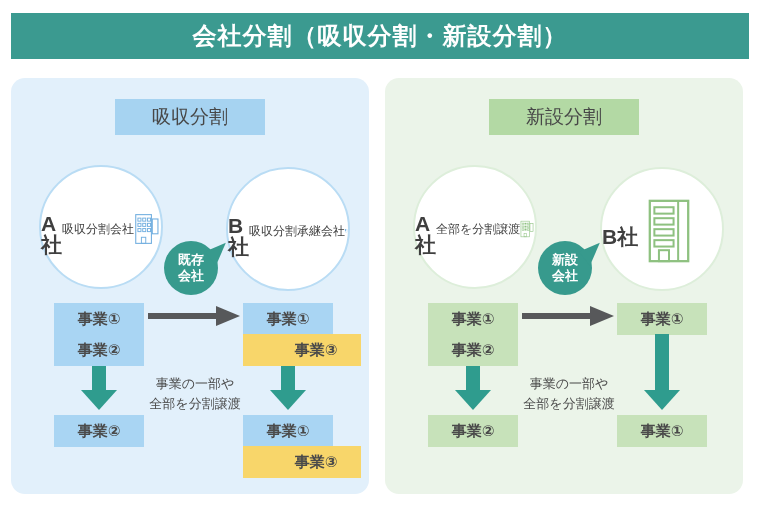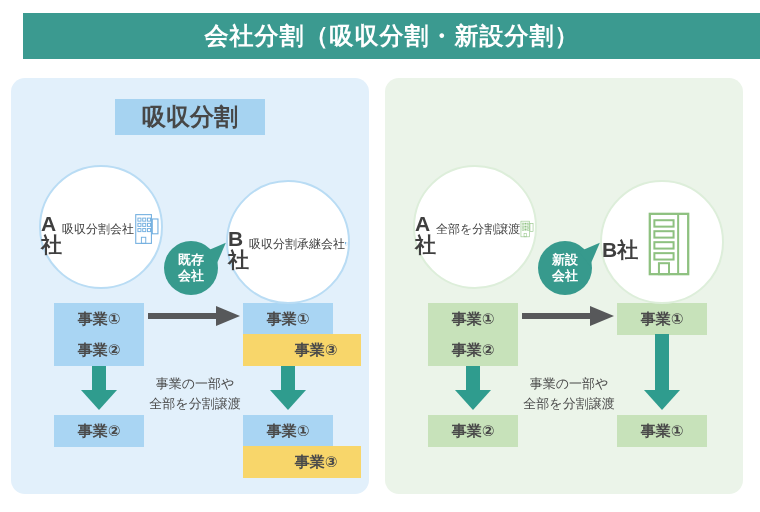--- a/index.html
+++ b/index.html
@@ -1,44 +1,44 @@
 <!DOCTYPE html>
 <html><head>
 <meta charset="utf-8">
 <style>
   html,body{margin:0;padding:0;}
   .canvas{position:relative;width:760px;height:512px;background:#ffffff;overflow:hidden;
           font-family:"Liberation Sans","DejaVu Sans",sans-serif;color:#4a4a4a;}
 
   
-  .header{position:absolute;left:23px;top:13px;width:738px;height:46px;background:#3b9a90;
+  .header{position:absolute;left:11px;top:13px;width:738px;height:46px;background:#3b9a90;
           display:flex;align-items:center;justify-content:center;}
   .header h1{margin:0;font-size:24px;font-weight:bold;color:#ffffff;letter-spacing:1px;}
 
   
   .panel{position:absolute;top:78px;width:358px;height:416px;border-radius:14px;}
   .panel.blue{left:11px;background:#e2f0fb;}
   .panel.green{left:385px;background:#ebf4e9;}
 
   .pill{position:absolute;left:104px;top:21px;width:150px;height:36px;
         display:flex;align-items:center;justify-content:center;
-        font-size:24px;font-weight:bold;color:#474747;}
+        font-size:19px;font-weight:normal;color:#474747;}
   .blue .pill{background:#a6d3f1;}
   .green .pill{background:#b3d9a4;}
 
   
   .circle{position:absolute;width:124px;height:124px;border-radius:50%;background:#ffffff;
           display:flex;align-items:center;box-sizing:border-box;z-index:1;}
   .blue .circle{border:2px solid #b9dcf4;}
   .green .circle{border:2px solid #ddeeda;}
   .circle .cname{font-size:21px;font-weight:bold;color:#3f3f3f;margin-top:14px;line-height:1;}
   .circle .crole{font-size:12px;color:#404040;margin-top:4px;white-space:nowrap;}
   .circle .bicon{margin-top:4px;}
   .circle.a{left:28px;top:87px;}
-  .circle.b{left:215px;top:102px;}
+  .circle.b{left:215px;top:89px;}
 
   
   .bubble{position:absolute;left:153px;top:163px;width:54px;height:54px;border-radius:50%;
           background:#379a8d;color:#fff;display:flex;flex-direction:column;align-items:center;
           justify-content:center;font-size:13px;font-weight:bold;line-height:1.2;z-index:3;text-align:right;}
   .bubble .tail{position:absolute;right:-12px;top:2px;width:0;height:0;
           border-top:6px solid transparent;border-bottom:12px solid transparent;
           border-left:22px solid #379a8d;transform:rotate(-38deg);}
 
   
@@ -132,20 +132,21 @@
       <polygon points="0,24 36,24 18,44" fill="#2f9c8e"></polygon>
     </svg>
 
     <div class="note">
       <span>事業の一部や</span><br>
       <span>全部を分割譲渡</span>
     </div>
   </div>
 
   <div class="panel green">
+    <div class="pill">新設分割</div>
 
     <div class="circle a">
       <div class="cname">A社</div>
       <div class="crole">全部を分割譲渡</div>
       <svg class="bicon" width="62" height="64" viewBox="0 0 62 70" fill="none">
         <rect x="42" y="12" width="13" height="34" stroke="#8ec180" stroke-width="2.5"></rect>
         <rect x="4" y="2" width="36" height="66" stroke="#8ec180" stroke-width="2.5" fill="#ffffff"></rect>
         <rect x="9" y="10" width="7" height="7" stroke="#8ec180" stroke-width="2.2"></rect>
         <rect x="20" y="10" width="7" height="7" stroke="#8ec180" stroke-width="2.2"></rect>
         <rect x="31" y="10" width="7" height="7" stroke="#8ec180" stroke-width="2.2"></rect>

